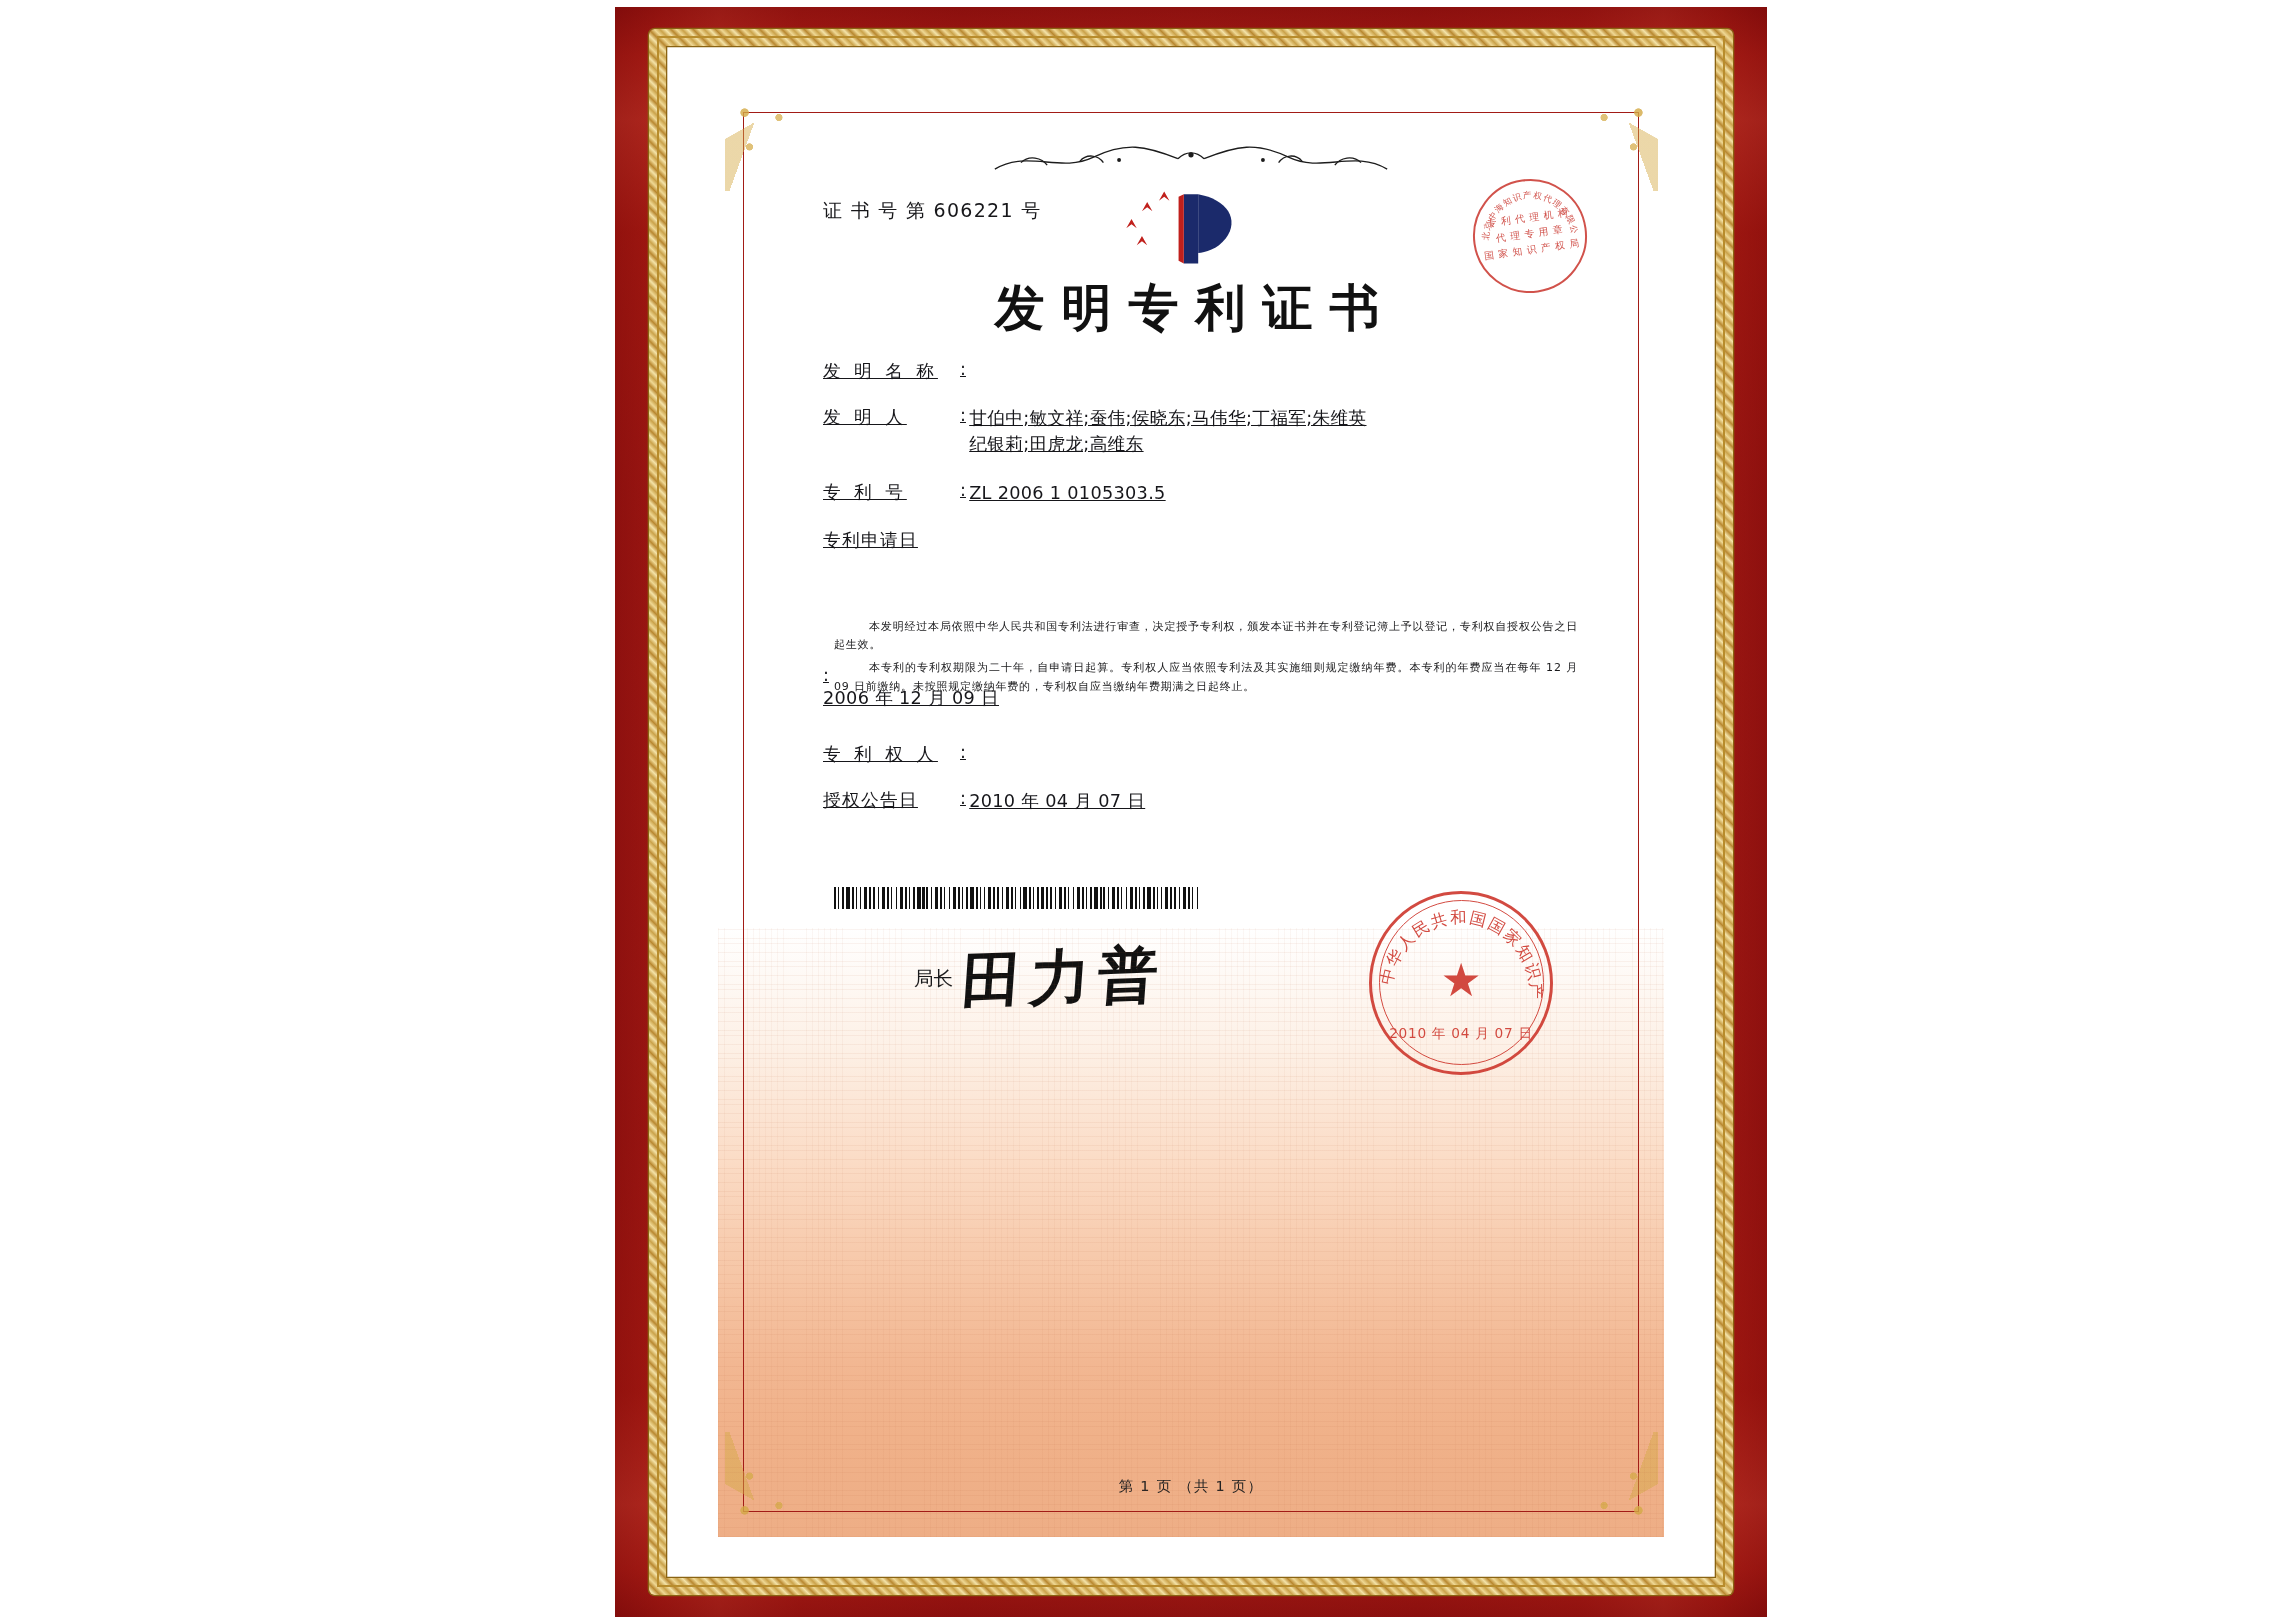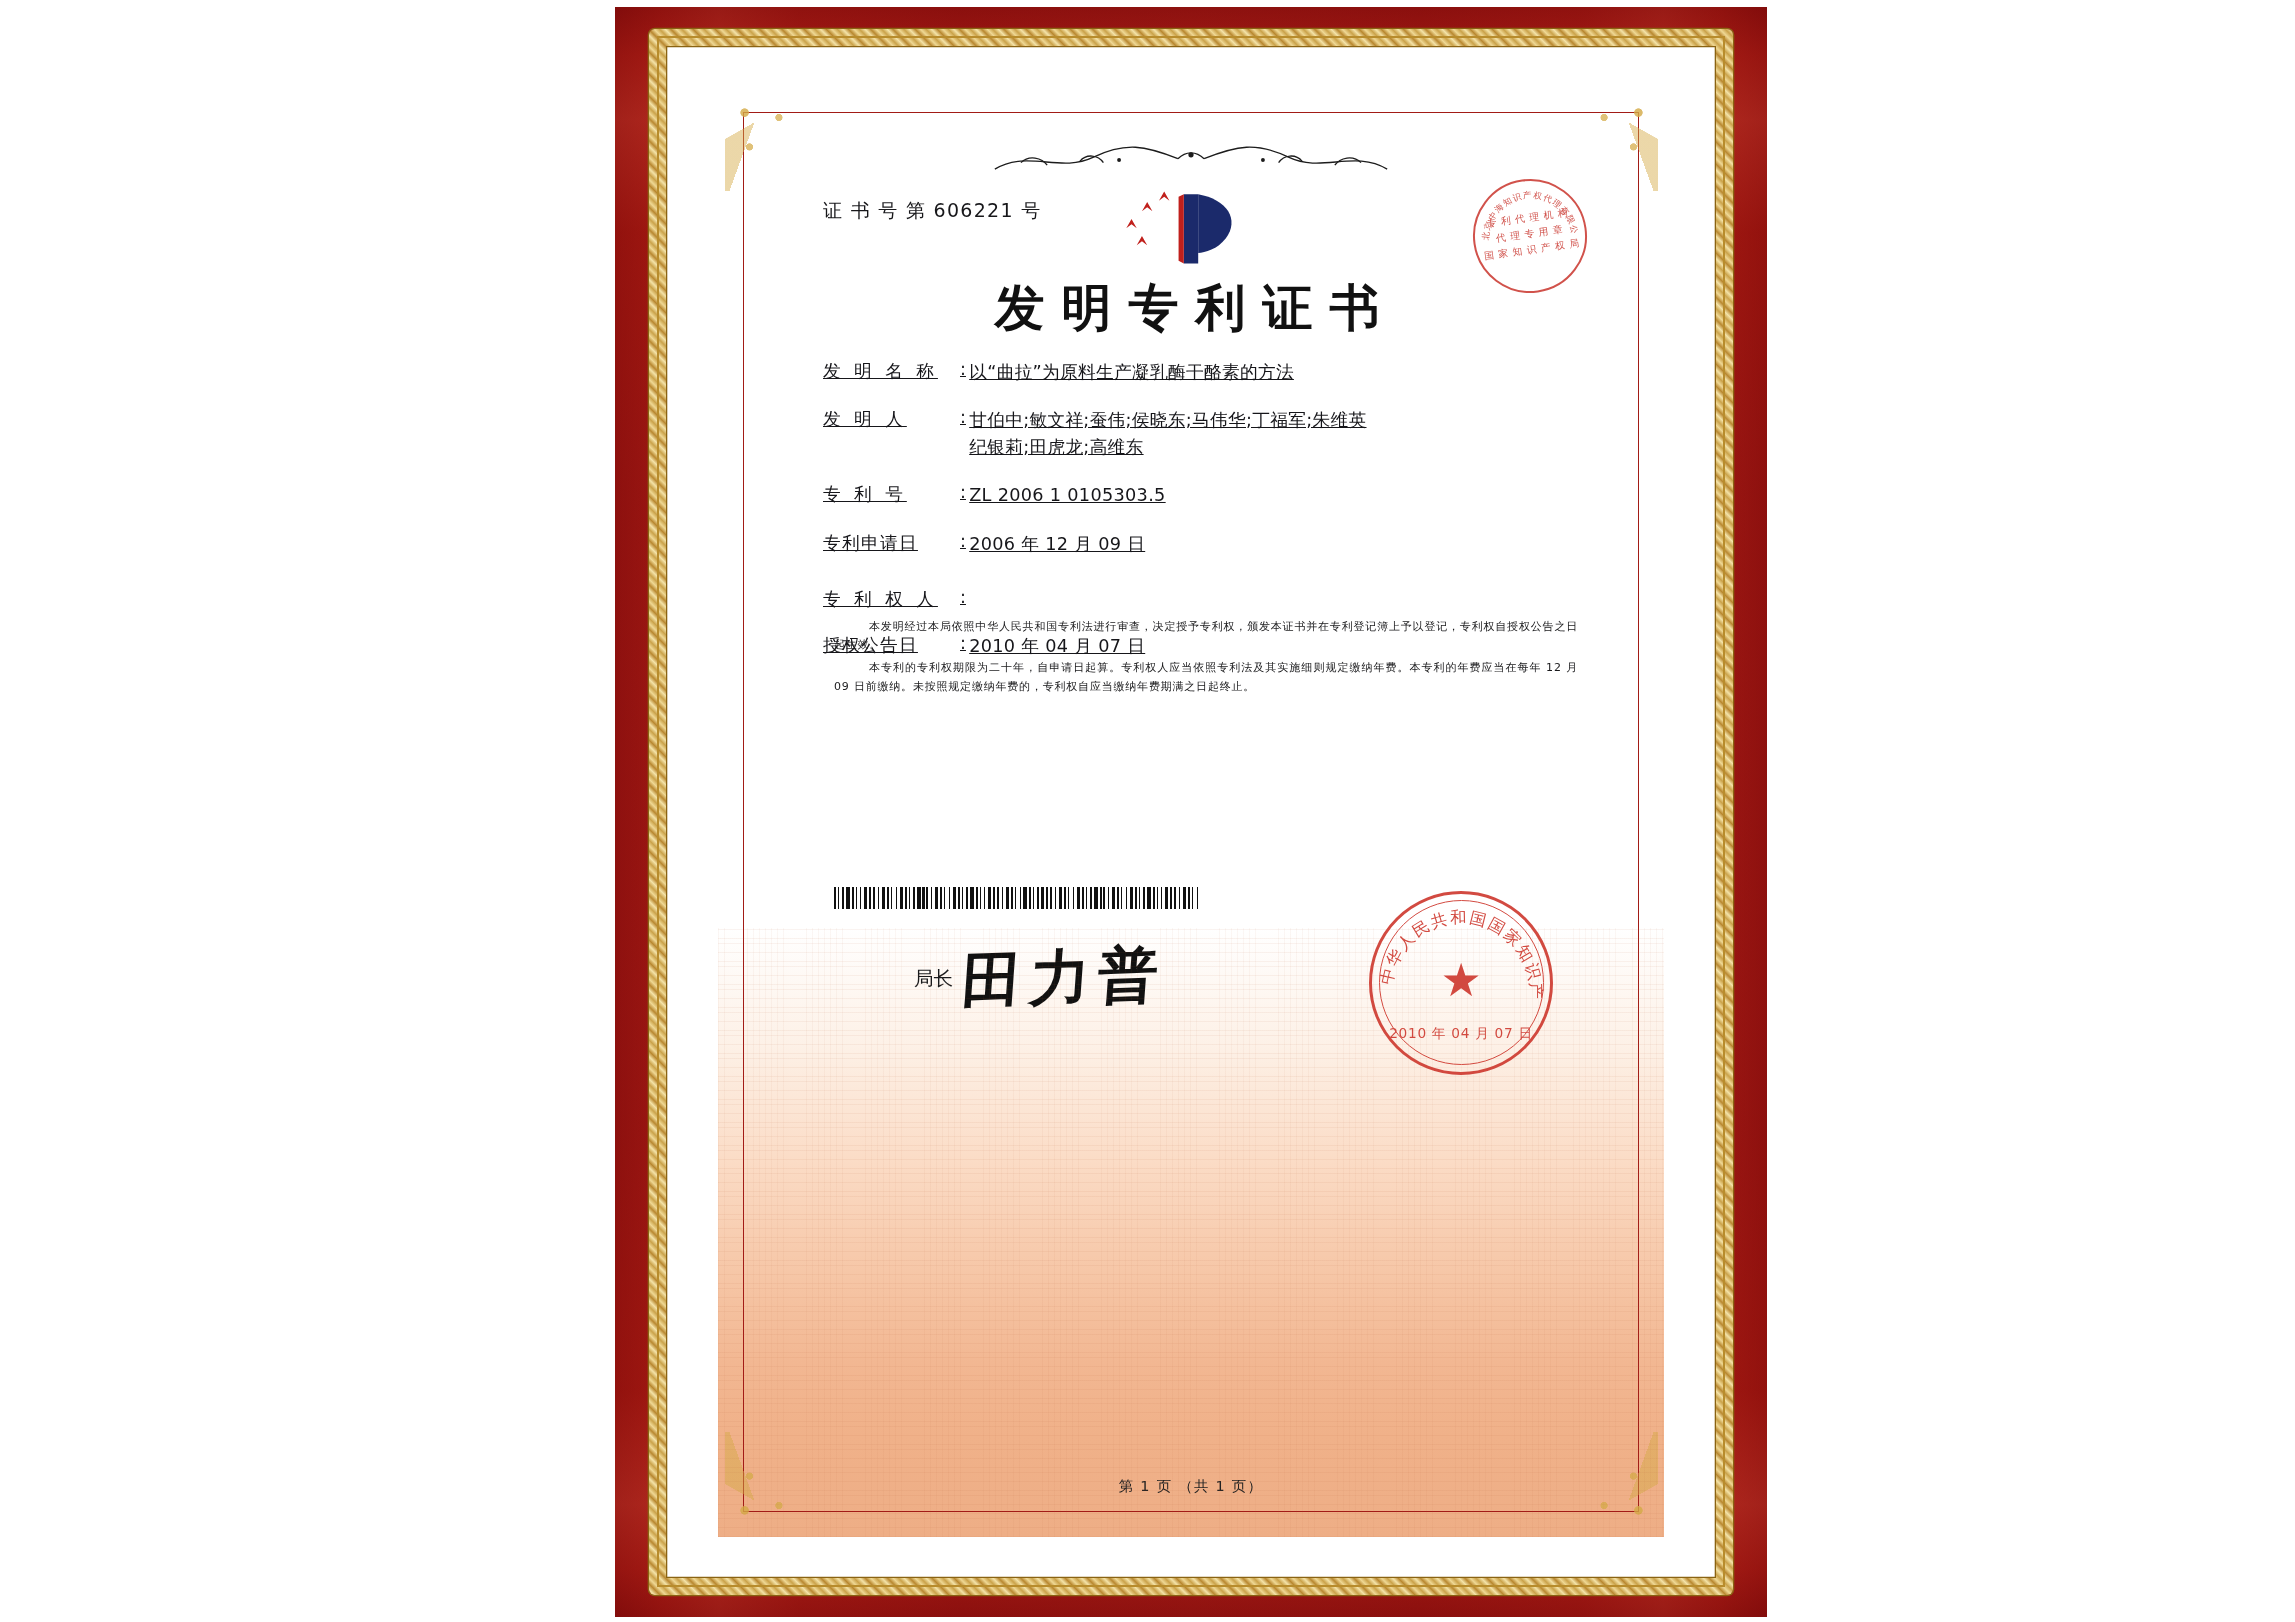--- a/index.html
+++ b/index.html
@@ -214,21 +214,21 @@
     white-space: nowrap;
   }
   .row .label.tight { letter-spacing: 1.3px; }
   .row .colon { flex: 0 0 9.2px; }
   .row .value {
     flex: 1 1 auto;
     line-height: 1.5;
     letter-spacing: 0.3px;
   }
   .row .value .line2 { display:block; }
-  .row.gap-big { margin-bottom: 30px; }
+  .row.gap-big { margin-bottom: 30px; flex-direction: column; }
 
   
   .body-text {
     position: absolute;
     left: 116px;
     right: 86px;
     top: 531px;
     font-size: 11px;
     line-height: 1.72;
     color: #1a1a1c;
@@ -394,21 +394,20 @@
           <div class="mid3">国 家 知 识 产 权 局</div>
         </div>
 
         <div class="title">发明专利证书</div>
 
         <div class="fields">
 
           <div class="row">
             <div class="label">发 明 名 称</div>
             <div class="colon">:</div>
-            <div class="value">以“曲拉”为原料生产凝乳酶干酪素的方法</div>
           </div>
 
           <div class="row">
             <div class="label">发 明 人</div>
             <div class="colon">:</div>
             <div class="value">
               <span>甘伯中;敏文祥;蚕伟;侯晓东;马伟华;丁福军;朱维英</span>
               <span class="line2">纪银莉;田虎龙;高维东</span>
             </div>
           </div>

